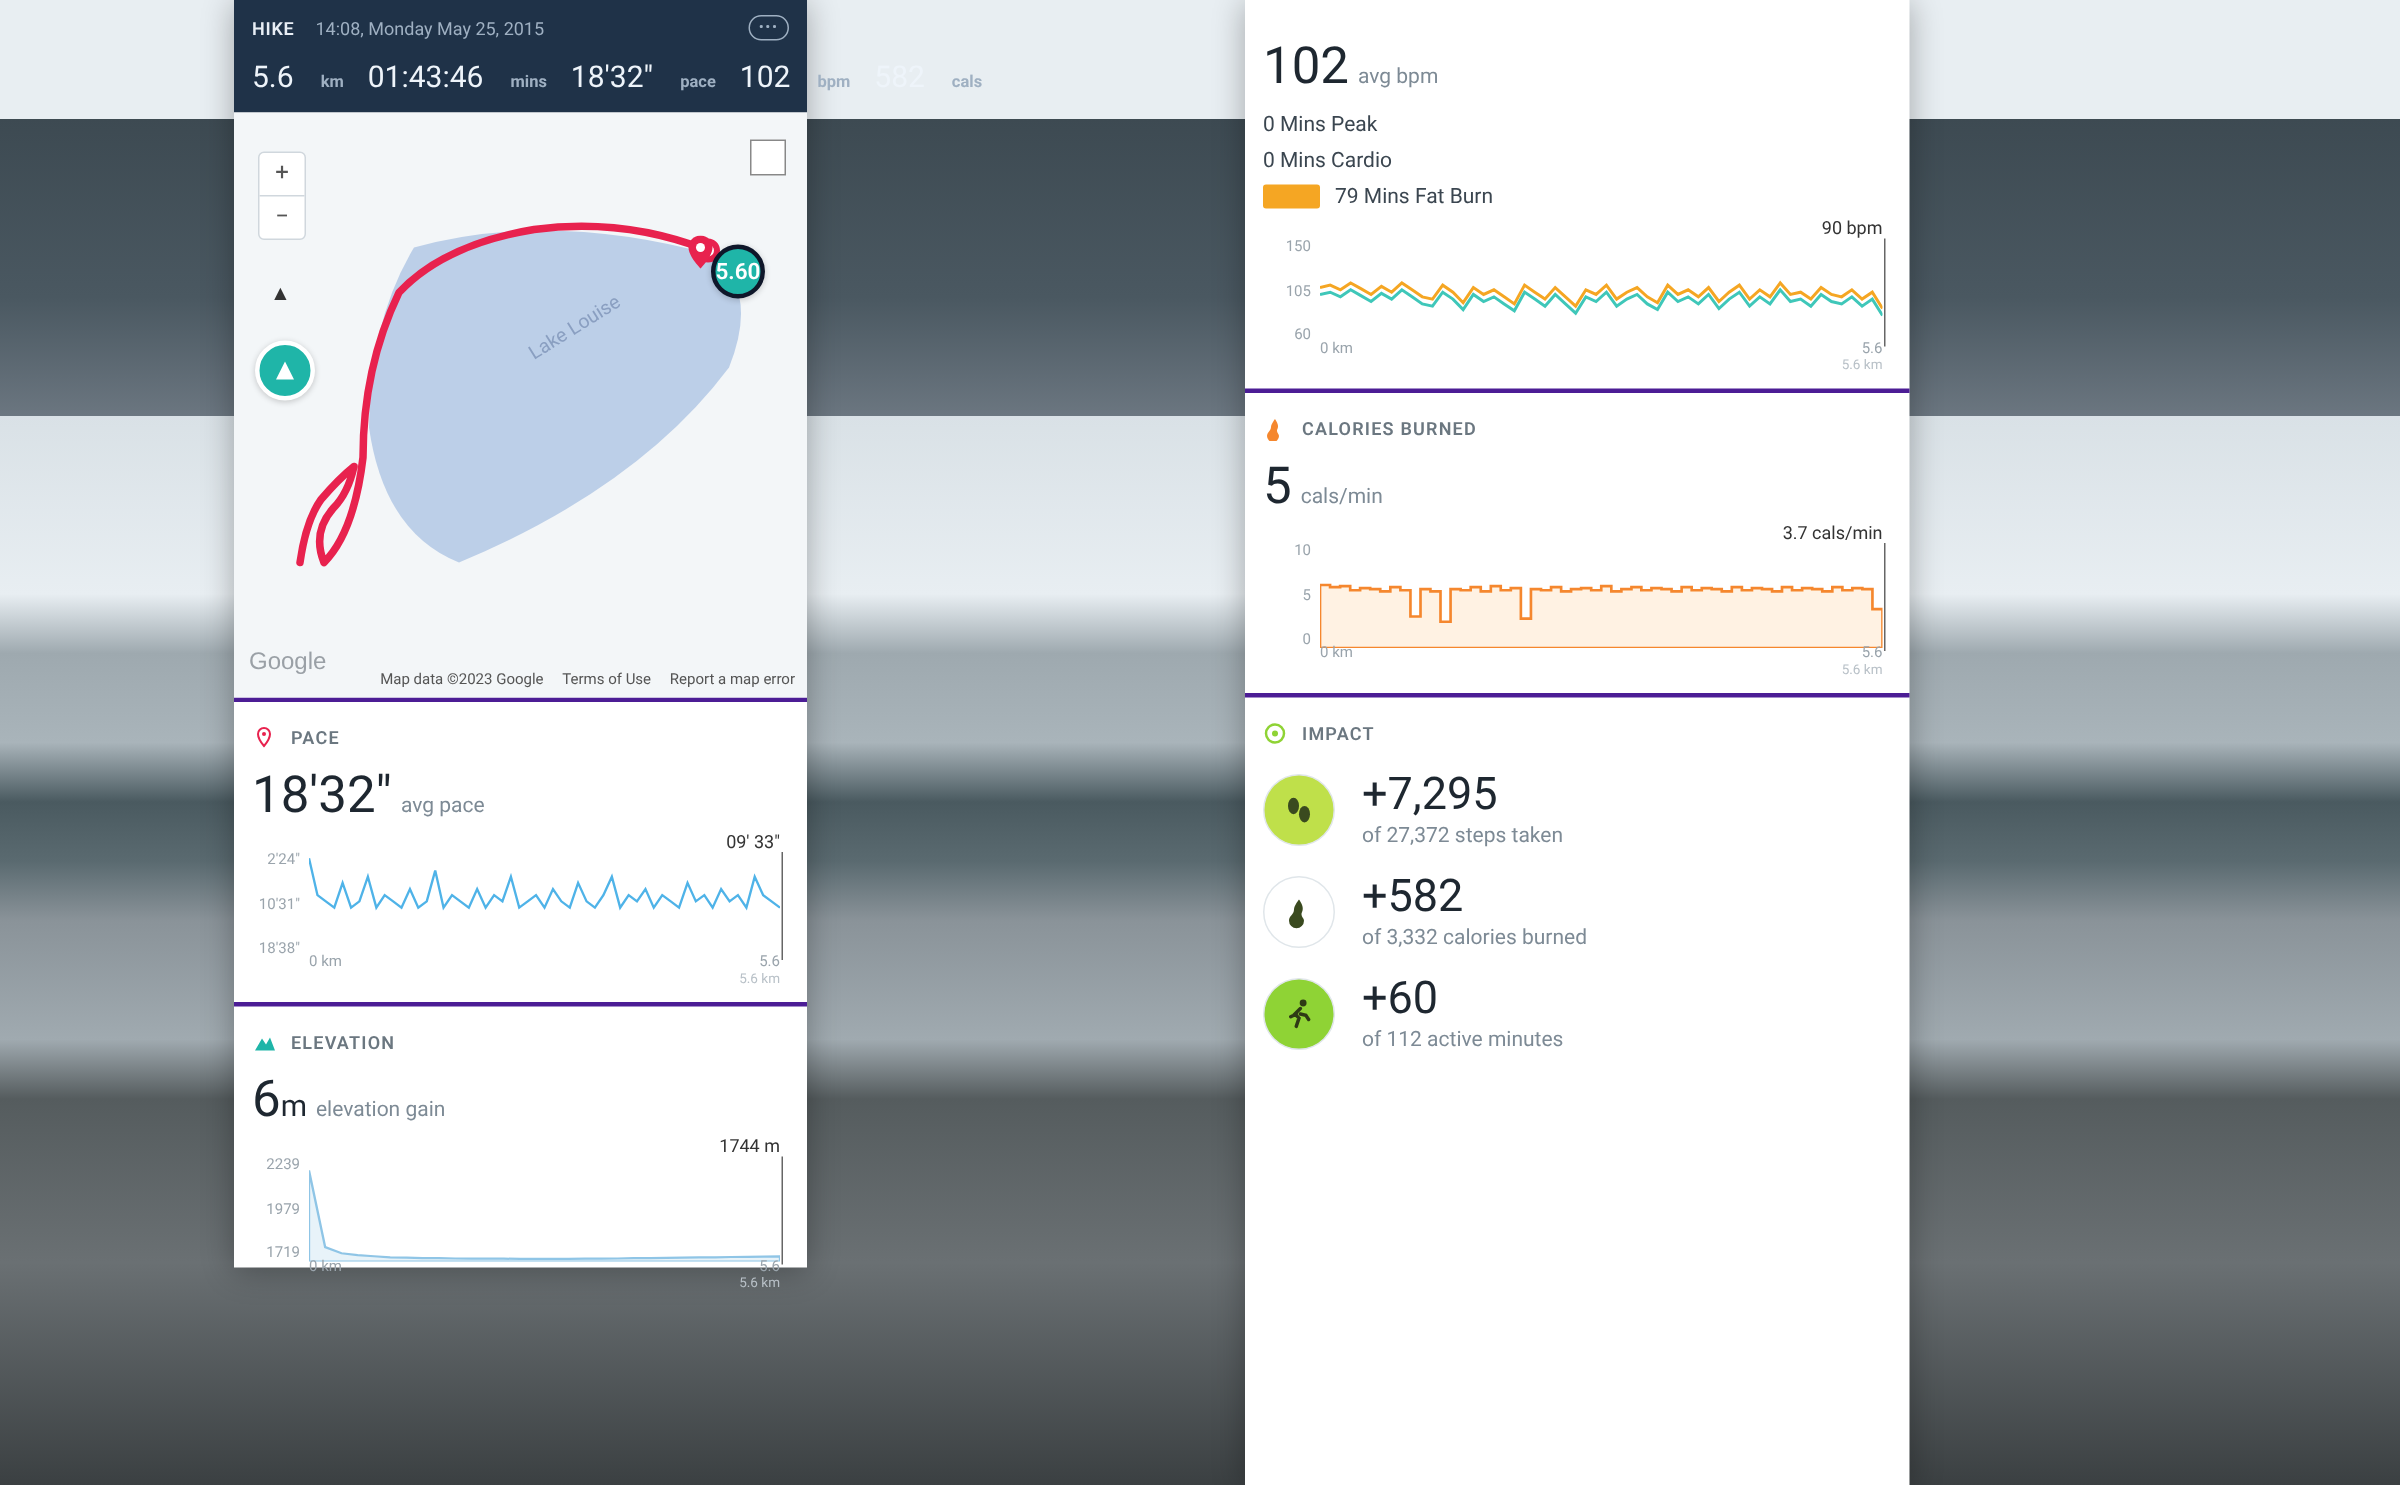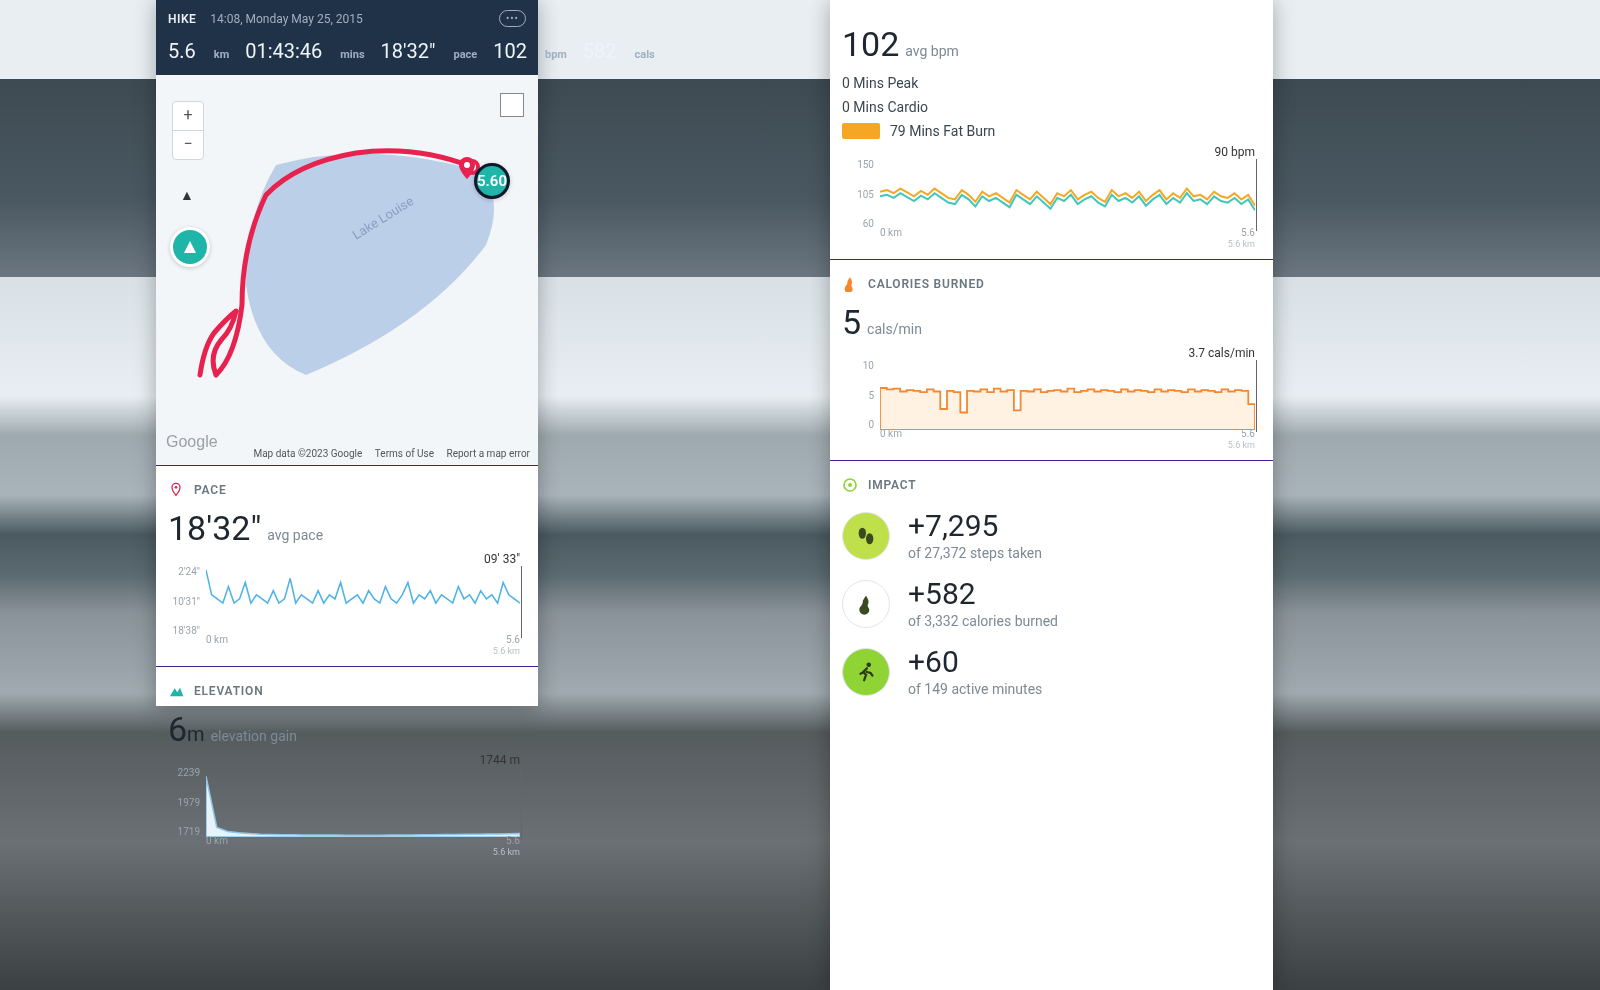--- a/index.html
+++ b/index.html
@@ -10,21 +10,21 @@
         #e8eef2 0%, #e8eef2 8%,
         #3d4a52 8%, #4a5861 20%, #6b7680 28%,
         #d9e1e6 28%, #e8eef2 40%,
         #9ea9af 44%, #a9b4ba 50%,
         #4a5a60 54%, #5a6a70 58%,
         #8a9399 62%, #a0aab0 70%,
         #555c5e 74%, #6a7073 85%, #3b4042 100%);
     position:relative;overflow:hidden;
   }
   .panel{position:absolute;background:#fff;box-shadow:0 2px 20px rgba(0,0,0,.3);}
-  .left{left:156px;top:0;width:382px;height:706px;}
+  .left{left:156px;top:0;width:382px;height:845px;}
   .right{left:830px;top:0;width:443px;height:990px;}
 
   
   .lhdr{background:#1f3248;color:#cfd8e0;padding:10px 12px 12px;}
   .lhdr-top{display:flex;align-items:center;justify-content:space-between;font-size:12px;margin-bottom:12px;}
   .lhdr-top .title{font-weight:600;letter-spacing:.5px;color:#e8eef5;}
   .lhdr-top .date{color:#9fb0c2;}
   .dots{border:1.5px solid #9fb0c2;border-radius:10px;padding:2px 6px;color:#9fb0c2;font-size:10px;letter-spacing:1px;cursor:pointer;}
   .lhdr-stats{display:flex;gap:16px;align-items:baseline;color:#eef4fa;}
   .lhdr-stats .v{font-size:20px;font-weight:400;}
@@ -39,21 +39,21 @@
   .locbtn{position:absolute;left:14px;top:152px;width:34px;height:34px;border:3px solid #fff;border-radius:50%;background:#1fb5a8;box-shadow:0 1px 4px rgba(0,0,0,.2);display:flex;align-items:center;justify-content:center;cursor:pointer;}
   .locbtn svg{width:16px;height:16px;fill:#fff;}
   .sqctrl{position:absolute;right:14px;top:18px;width:22px;height:22px;border:1.5px solid #888;background:#fff;cursor:pointer;}
   .endbadge{position:absolute;right:28px;top:88px;width:30px;height:30px;border:3px solid #0f172a;border-radius:50%;background:#1fb5a8;color:#fff;font-size:15px;font-weight:600;display:flex;align-items:center;justify-content:center;box-shadow:0 1px 4px rgba(0,0,0,.2);}
   .pinend{position:absolute;right:62px;top:82px;}
   .google{position:absolute;left:10px;bottom:14px;font-size:16px;color:#9aa0a6;font-family:Arial;}
   .mapfoot{position:absolute;right:8px;bottom:6px;font-size:10px;color:#555;}
   .mapfoot span{margin-left:10px;cursor:pointer;}
 
   
-  .sec{padding:16px 12px 10px;border-top:1px solid #4c1d95;}
+  .sec{padding:16px 12px 10px;border-top:3px solid #4c1d95;}
   .sechdr{display:flex;align-items:center;gap:10px;margin-bottom:10px;}
   .sechdr .ico{width:16px;height:16px;}
   .sechdr .lbl{font-size:12px;font-weight:600;letter-spacing:.8px;color:#6b7780;}
   .bigval{display:flex;align-items:baseline;gap:6px;color:#1e2730;margin-bottom:8px;}
   .bigval .v{font-size:34px;}
   .bigval .u{font-size:14px;color:#7d8a95;}
   .chartwrap{position:relative;height:100px;margin-top:4px;}
   .chartwrap .hover{position:absolute;right:6px;top:-4px;font-size:12px;color:#333;}
   .chartwrap .vline{position:absolute;right:4px;top:10px;bottom:18px;border-right:1.5px solid #666;}
   .yticks{position:absolute;left:0;top:10px;bottom:20px;display:flex;flex-direction:column;justify-content:space-between;font-size:10px;color:#9aa4ac;text-align:right;width:32px;}
@@ -296,17 +296,17 @@
     </div>
     <div class="item">
       <div class="badge active">
           <svg width="22" height="22" viewBox="0 0 24 24">
             <circle cx="15" cy="4" r="2.5" fill="#2e3a15"></circle>
             <path d="M13 8l-4 4 3 3-2 6m3-9l4 1 2 3m-9-4l-4 2" stroke="#2e3a15" stroke-width="2.5" fill="none" stroke-linecap="round"></path>
           </svg>
         </div>
       <div>
           <div class="delta">+60</div>
-          <div class="of">of 149 active minutes</div>
+          <div class="of">of 112 active minutes</div>
         </div>
     </div>
   </div>
 </div>
 
 </body></html>

